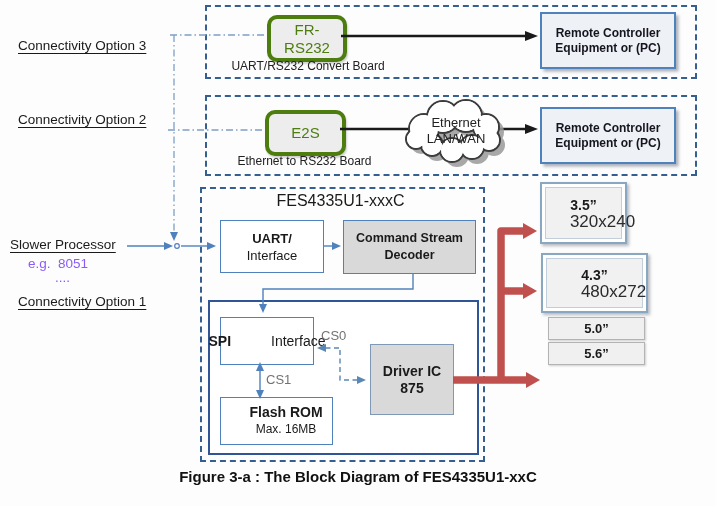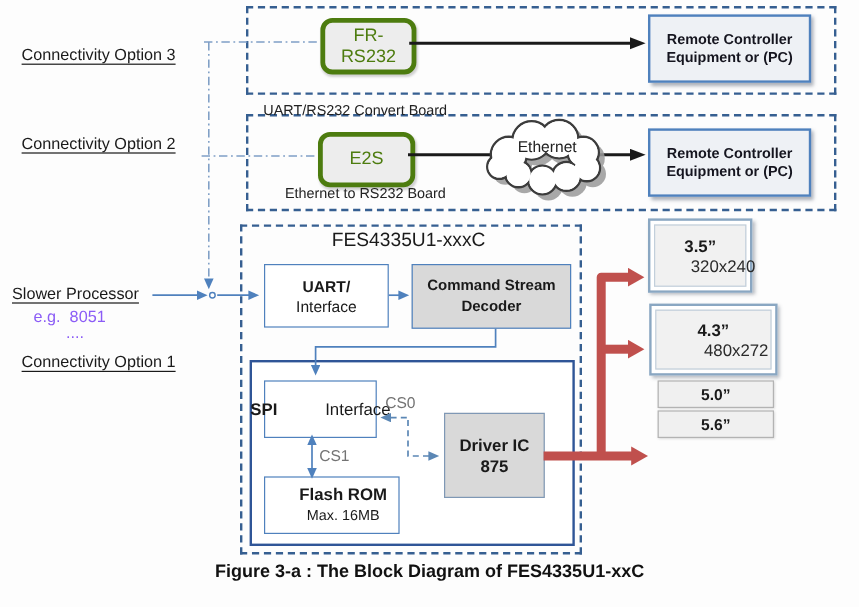--- a/index.html
+++ b/index.html
@@ -34,21 +34,21 @@
   .dispFrame{
     border:2px solid #8aa7c2;background:#ffffff;
     box-shadow:2px 2px 3px rgba(90,100,115,.45);
   }
   .dispInner{
     position:absolute;left:3px;top:3px;right:3px;bottom:3px;
     border:1px solid #c2cfdb;background:#f1f1f1;
     display:flex;flex-direction:column;align-items:center;justify-content:center;
   }
   .dispSize{font-size:14px;font-weight:bold;color:#1a1a1a;line-height:18px;}
-  .dispRes{font-size:14px;color:#2b2b2b;line-height:16px;margin-left:38px;}
+  .dispRes{font-size:17px;color:#2b2b2b;line-height:16px;margin-left:38px;}
   .dispThin{
     border:1px solid #b3b3b3;background:#f0f0f0;
     display:flex;align-items:center;justify-content:center;
     font-size:13px;font-weight:bold;color:#1a1a1a;
     box-shadow:1px 1px 2px rgba(120,120,120,.35);
   }
   .leftLabel{
     font-size:13.5px;color:#1a1a1a;
     text-decoration:underline;text-underline-offset:3px;
   }
@@ -75,21 +75,21 @@
   <div class="abs leftLabel" style="left:18px;top:112px;">Connectivity Option 2</div>
   <div class="abs leftLabel" style="left:10px;top:237px;">Slower Processor</div>
   <div class="abs plain pre" style="left:28px;top:256px;">e.g.  8051</div>
   <div class="abs plain" style="left:55px;top:270px;">....</div>
   <div class="abs leftLabel" style="left:18px;top:294px;">Connectivity Option 1</div>
 
   <div class="abs chip" style="left:267px;top:15px;width:72px;height:39px;">
     <span>FR-</span>
     <span>RS232</span>
   </div>
-  <div class="abs boardLabel" style="left:206px;top:59px;width:180px;margin-top:26px;">UART/RS232 Convert Board</div>
+  <div class="abs boardLabel" style="left:218px;top:59px;width:180px;">UART/RS232 Convert Board</div>
   <div class="abs remoteBox" style="left:540px;top:12px;width:132px;height:53px;">
     <span>Remote Controller</span>
     <span>Equipment or (PC)</span>
   </div>
 
   <div class="abs chip" style="left:265px;top:110px;width:73px;height:38px;">
     <span>E2S</span>
   </div>
   <div class="abs boardLabel" style="left:222px;top:154px;width:165px;">Ethernet to RS232 Board</div>
   <div class="abs remoteBox" style="left:540px;top:107px;width:132px;height:53px;">
@@ -207,17 +207,18 @@
     <line x1="339" y1="348" x2="325" y2="348" stroke="#5b87b5" stroke-width="1.4" stroke-dasharray="5,3.5" marker-end="url(#mBlueD)"></line>
     <path d="M 340 350 V 380 H 358" fill="none" stroke="#5b87b5" stroke-width="1.4" stroke-dasharray="5,3.5" marker-end="url(#mBlueD)"></path>
 
     <path d="M 453 380 H 527" fill="none" stroke="#c0504d" stroke-width="7.5" marker-end="url(#mRed)"></path>
     <path d="M 501 377 V 231 H 524" fill="none" stroke="#c0504d" stroke-width="7.5" stroke-linejoin="round" marker-end="url(#mRed)"></path>
     <path d="M 501 291 H 524" fill="none" stroke="#c0504d" stroke-width="7.5" marker-end="url(#mRed)"></path>
   </svg>
 
   <div class="abs cloudText" style="left:410px;top:115px;width:92px;">
     <div>Ethernet</div>
+    <div>LAN/WAN</div>
   </div>
 
   <div class="abs caption" style="left:0px;top:468px;width:716px;">Figure 3-a : The Block Diagram of FES4335U1-xxC</div>
 
 </div>
 
 </body></html>

